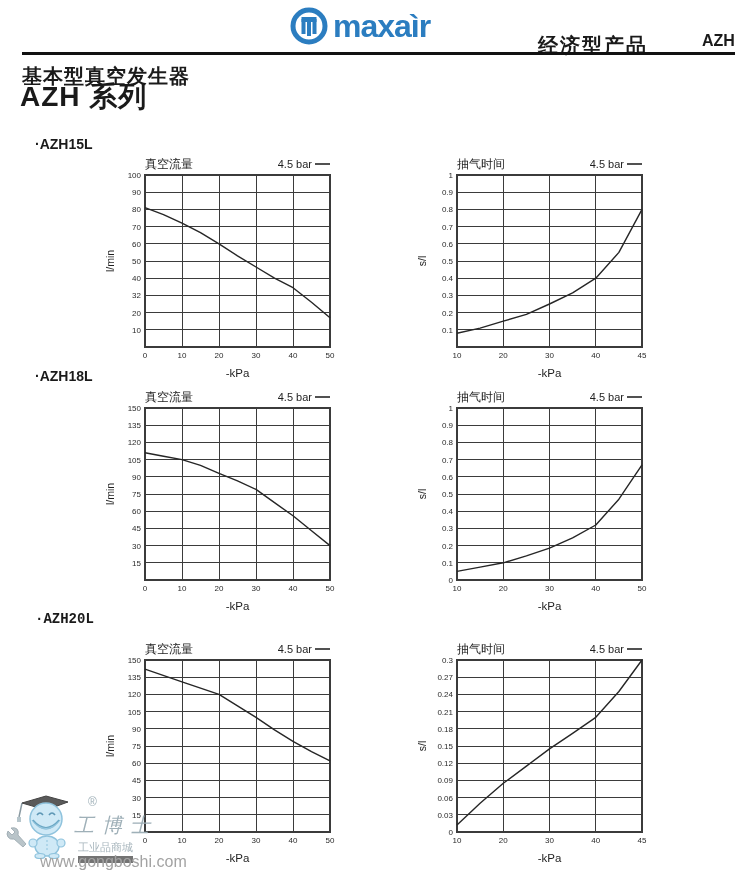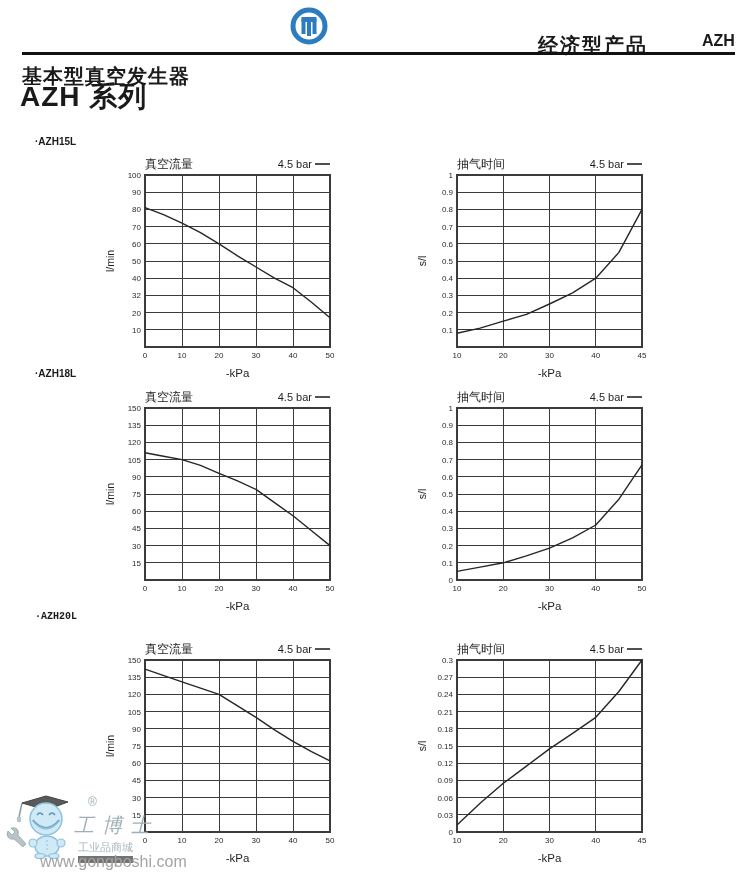--- a/index.html
+++ b/index.html
@@ -11,21 +11,21 @@
   
   .brand-wrap{left:290px;top:7px;display:flex;align-items:center;gap:5px;}
   .brand-text{font-size:32px;font-weight:bold;letter-spacing:-1px;line-height:1;}
   .hdr-category{left:538px;top:32px;font-size:20px;font-weight:bold;letter-spacing:2px;}
   .hdr-code{left:702px;top:32px;font-size:16px;font-weight:bold;}
   .hdr-rule{left:22px;top:52px;width:713px;height:3px;background:#111;}
   
   .section-title{left:22px;top:63px;font-size:20px;font-weight:bold;letter-spacing:1px;}
   .series-title{left:20px;top:78px;font-size:28px;font-weight:600;letter-spacing:1px;}
   
-  .product-label{left:35px;font-size:10px;font-weight:bold;}
+  .product-label{left:35px;font-size:14px;font-weight:bold;}
   #pl-0{top:136px;} #pl-1{top:368px;} #pl-2{top:611px;font-family:Liberation Mono, monospace;}
   
   .chart{width:290px;height:232px;}
   #chart-0{left:87px;top:153px;}  #chart-1{left:399px;top:153px;}
   #chart-2{left:87px;top:386px;}  #chart-3{left:399px;top:386px;}
   #chart-4{left:87px;top:638px;}  #chart-5{left:399px;top:638px;}
   
   .wm-mascot{left:6px;top:793px;}
   .wm-reg{left:88px;top:795px;font-size:12px;color:#9fae b5;color:#9fb0b8;}
   .wm-name{left:74px;top:812px;font-size:20px;color:#9fb0b8;letter-spacing:8px;font-style:italic;}
@@ -38,20 +38,21 @@
 <div class="abs brand-wrap">
   <span style="display:inline-block;line-height:0;">
     <svg width="38" height="38" viewBox="0 0 38 38">
       <circle cx="19" cy="19" r="16" fill="none" stroke="#2b7dc0" stroke-width="5"></circle>
       <rect x="11.5" y="12" width="4" height="15" fill="#2b7dc0"></rect>
       <rect x="17" y="12" width="4" height="17" fill="#2b7dc0"></rect>
       <rect x="22.5" y="12" width="4" height="15" fill="#2b7dc0"></rect>
       <rect x="11.5" y="10" width="15" height="5" fill="#2b7dc0"></rect>
     </svg>
   </span>
+  <span class="brand-text" style="color:#2b7dc0;">maxaìr</span>
 </div>
 <div class="abs hdr-category">经济型产品</div>
 <div class="abs hdr-code">AZH</div>
 <div class="abs hdr-rule"></div>
 
 <div class="abs section-title">基本型真空发生器</div>
 <div class="abs series-title">AZH 系列</div>
 
 <div id="pl-0" class="abs product-label">·AZH15L</div>
 <div id="pl-1" class="abs product-label">·AZH18L</div>

